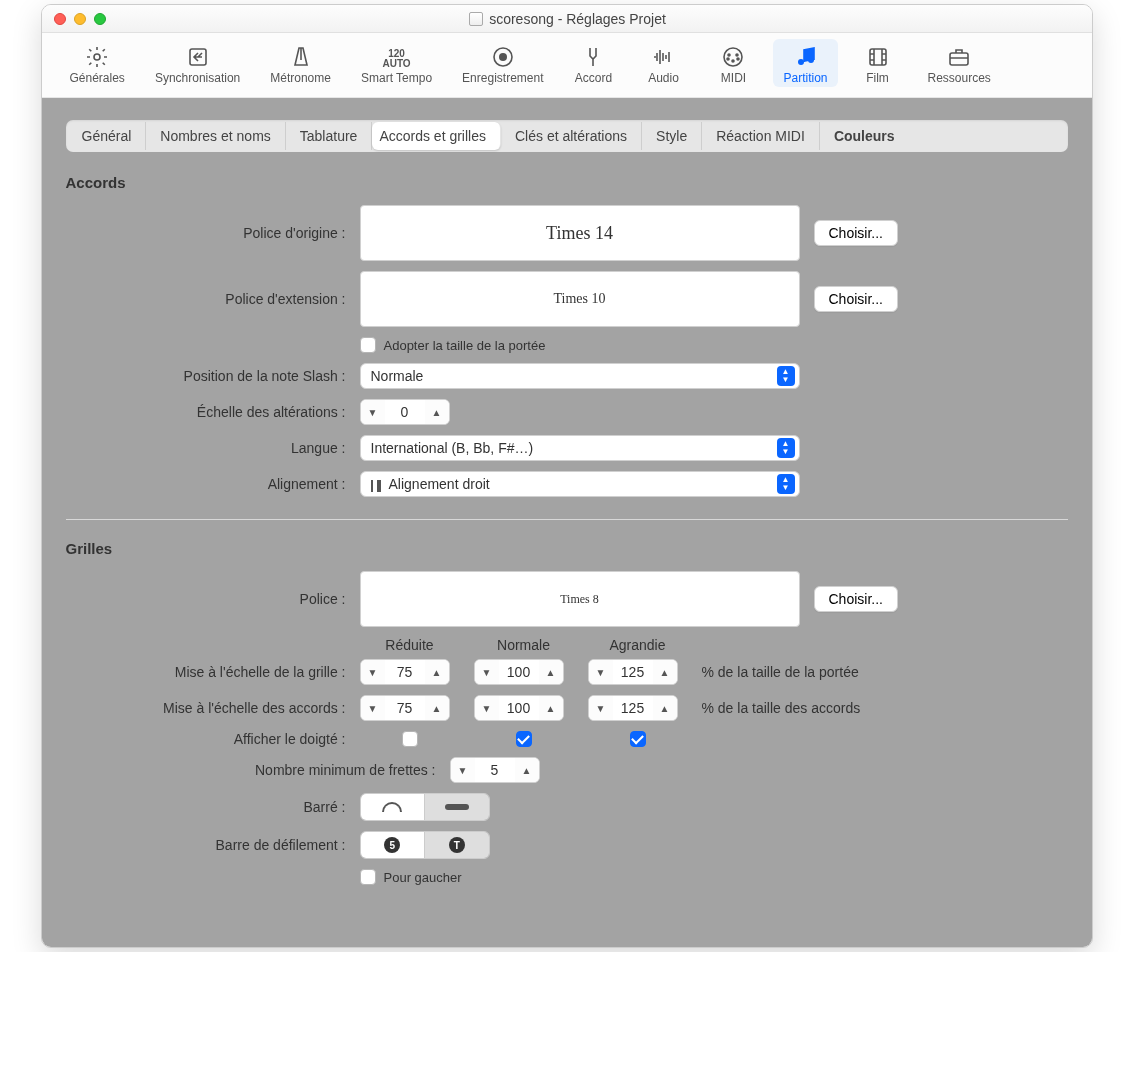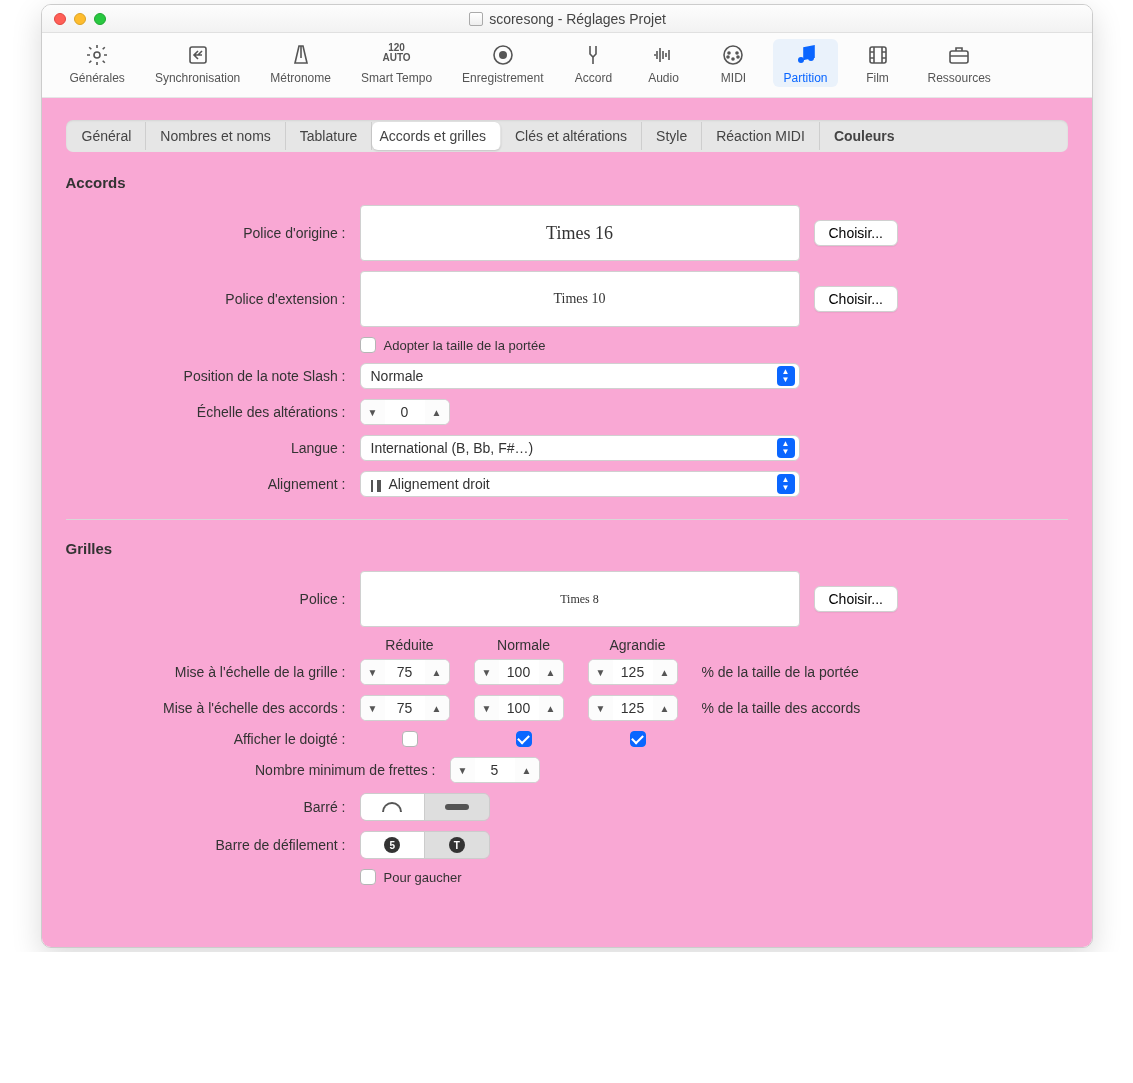--- a/index.html
+++ b/index.html
@@ -41,27 +41,27 @@
     border-bottom: 1px solid #e6e6e6;
     background: #fcfcfc;
   }
   .toolbar .item {
     display: flex; flex-direction: column; align-items: center;
     padding: 4px 10px 2px; border-radius: 6px;
     font-size: 12px; color: #555; cursor: default;
     min-width: 60px;
   }
   .toolbar .item.selected { background: #eaf2fb; color: #0a66ff; }
-  .toolbar .item .ic { width: 26px; height: 26px; display:flex; align-items:flex-start; justify-content:center; margin-bottom:2px; }
+  .toolbar .item .ic { width: 26px; height: 26px; display:flex; align-items:flex-end; justify-content:center; margin-bottom:2px; }
   .toolbar .item.selected .ic svg { stroke:#0a66ff; fill:#0a66ff; }
   .toolbar .item .ic svg { stroke:#555; fill:none; stroke-width:1.6; }
   .ic .txt { font-size: 10px; font-weight: 600; color:#555; line-height:1; text-align:center; white-space:pre; }
 
   .content {
-    background: #f9a8d4;
+    background: #a3a3a3;
     padding: 22px 24px 40px;
   }
   .subtabs {
     display: flex; background:#e6e6e6; border-radius:7px;
     padding: 2px; margin-bottom: 22px;
     box-shadow: inset 0 1px 2px rgba(0,0,0,0.08);
     font-size: 14px;
   }
   .subtabs .tab {
     padding: 6px 14px; color:#444; cursor:default;
@@ -307,21 +307,21 @@
       <div class="tab">Style</div>
       <div class="tab">Réaction MIDI</div>
       <div class="tab">Couleurs</div>
     </div>
 
     <div class="section">
       <div class="section-title">Accords</div>
 
       <div class="row">
         <div class="lbl">Police d'origine :</div>
-        <div class="font-preview med">Times 16</div>
+        <div class="font-preview med">Times 14</div>
         <div><button class="mac-btn">Choisir...</button></div>
       </div>
 
       <div class="row">
         <div class="lbl">Police d'extension :</div>
         <div class="font-preview small">Times 10</div>
         <div><button class="mac-btn">Choisir...</button></div>
       </div>
 
       <div class="row">

